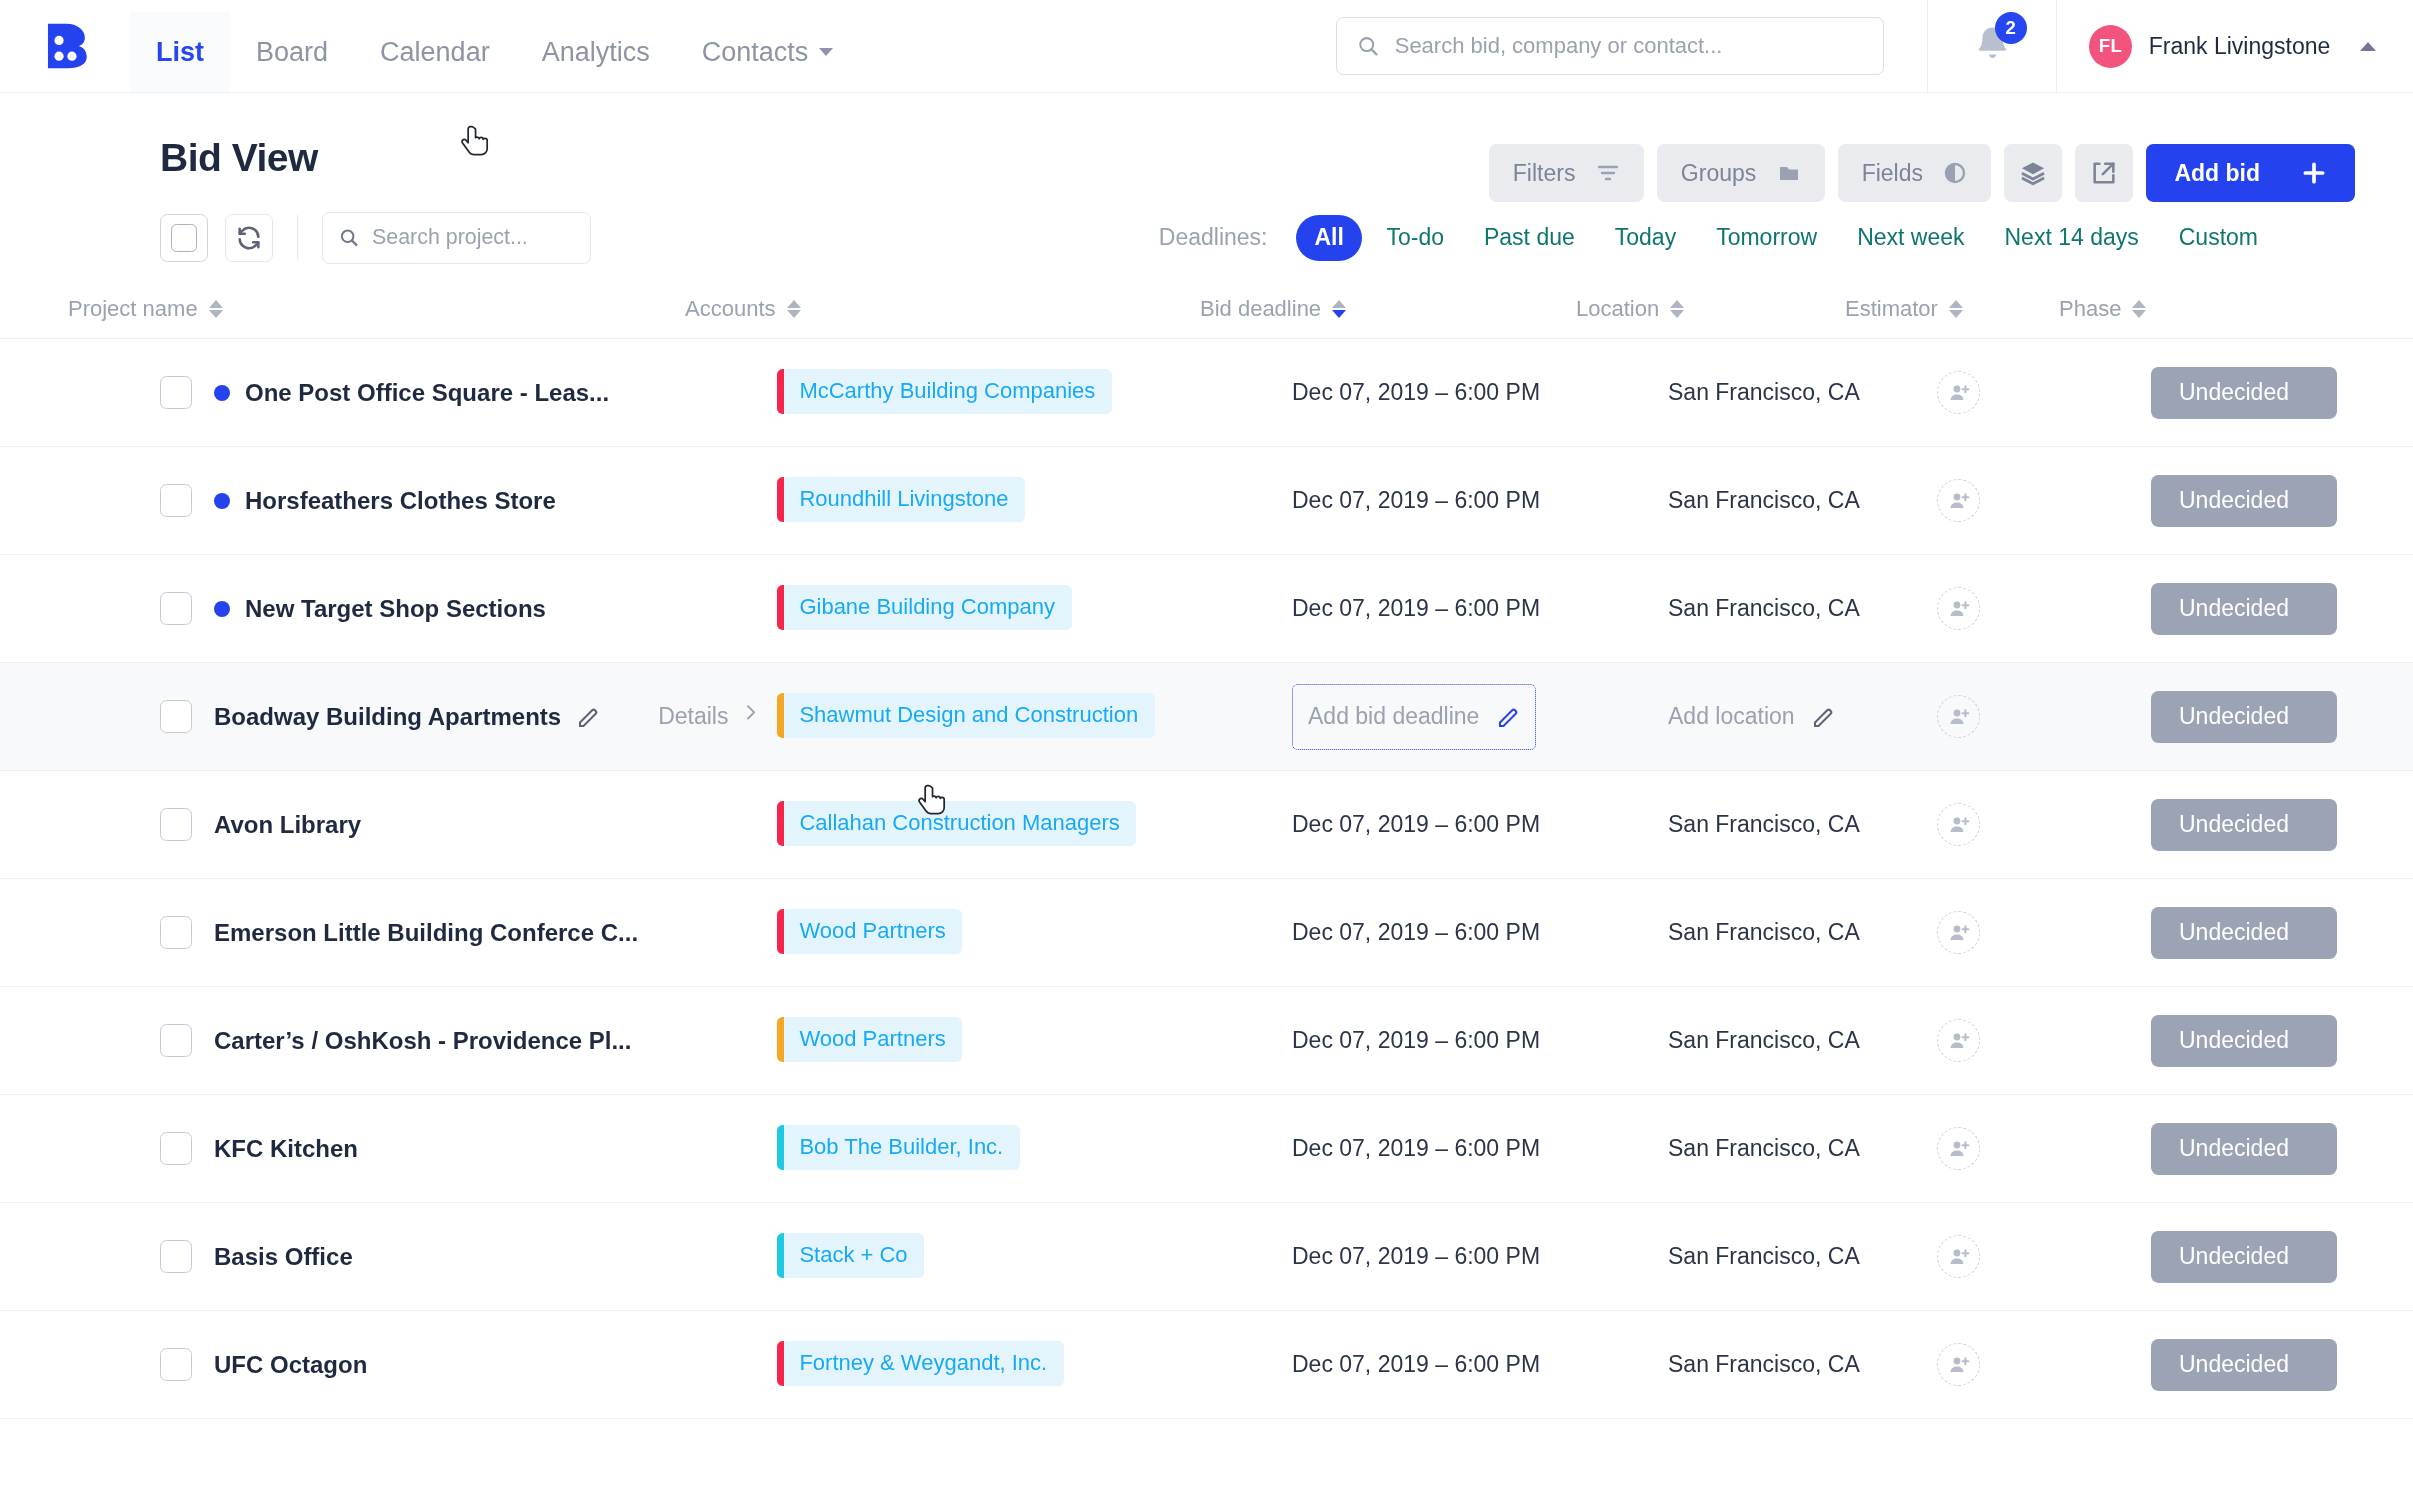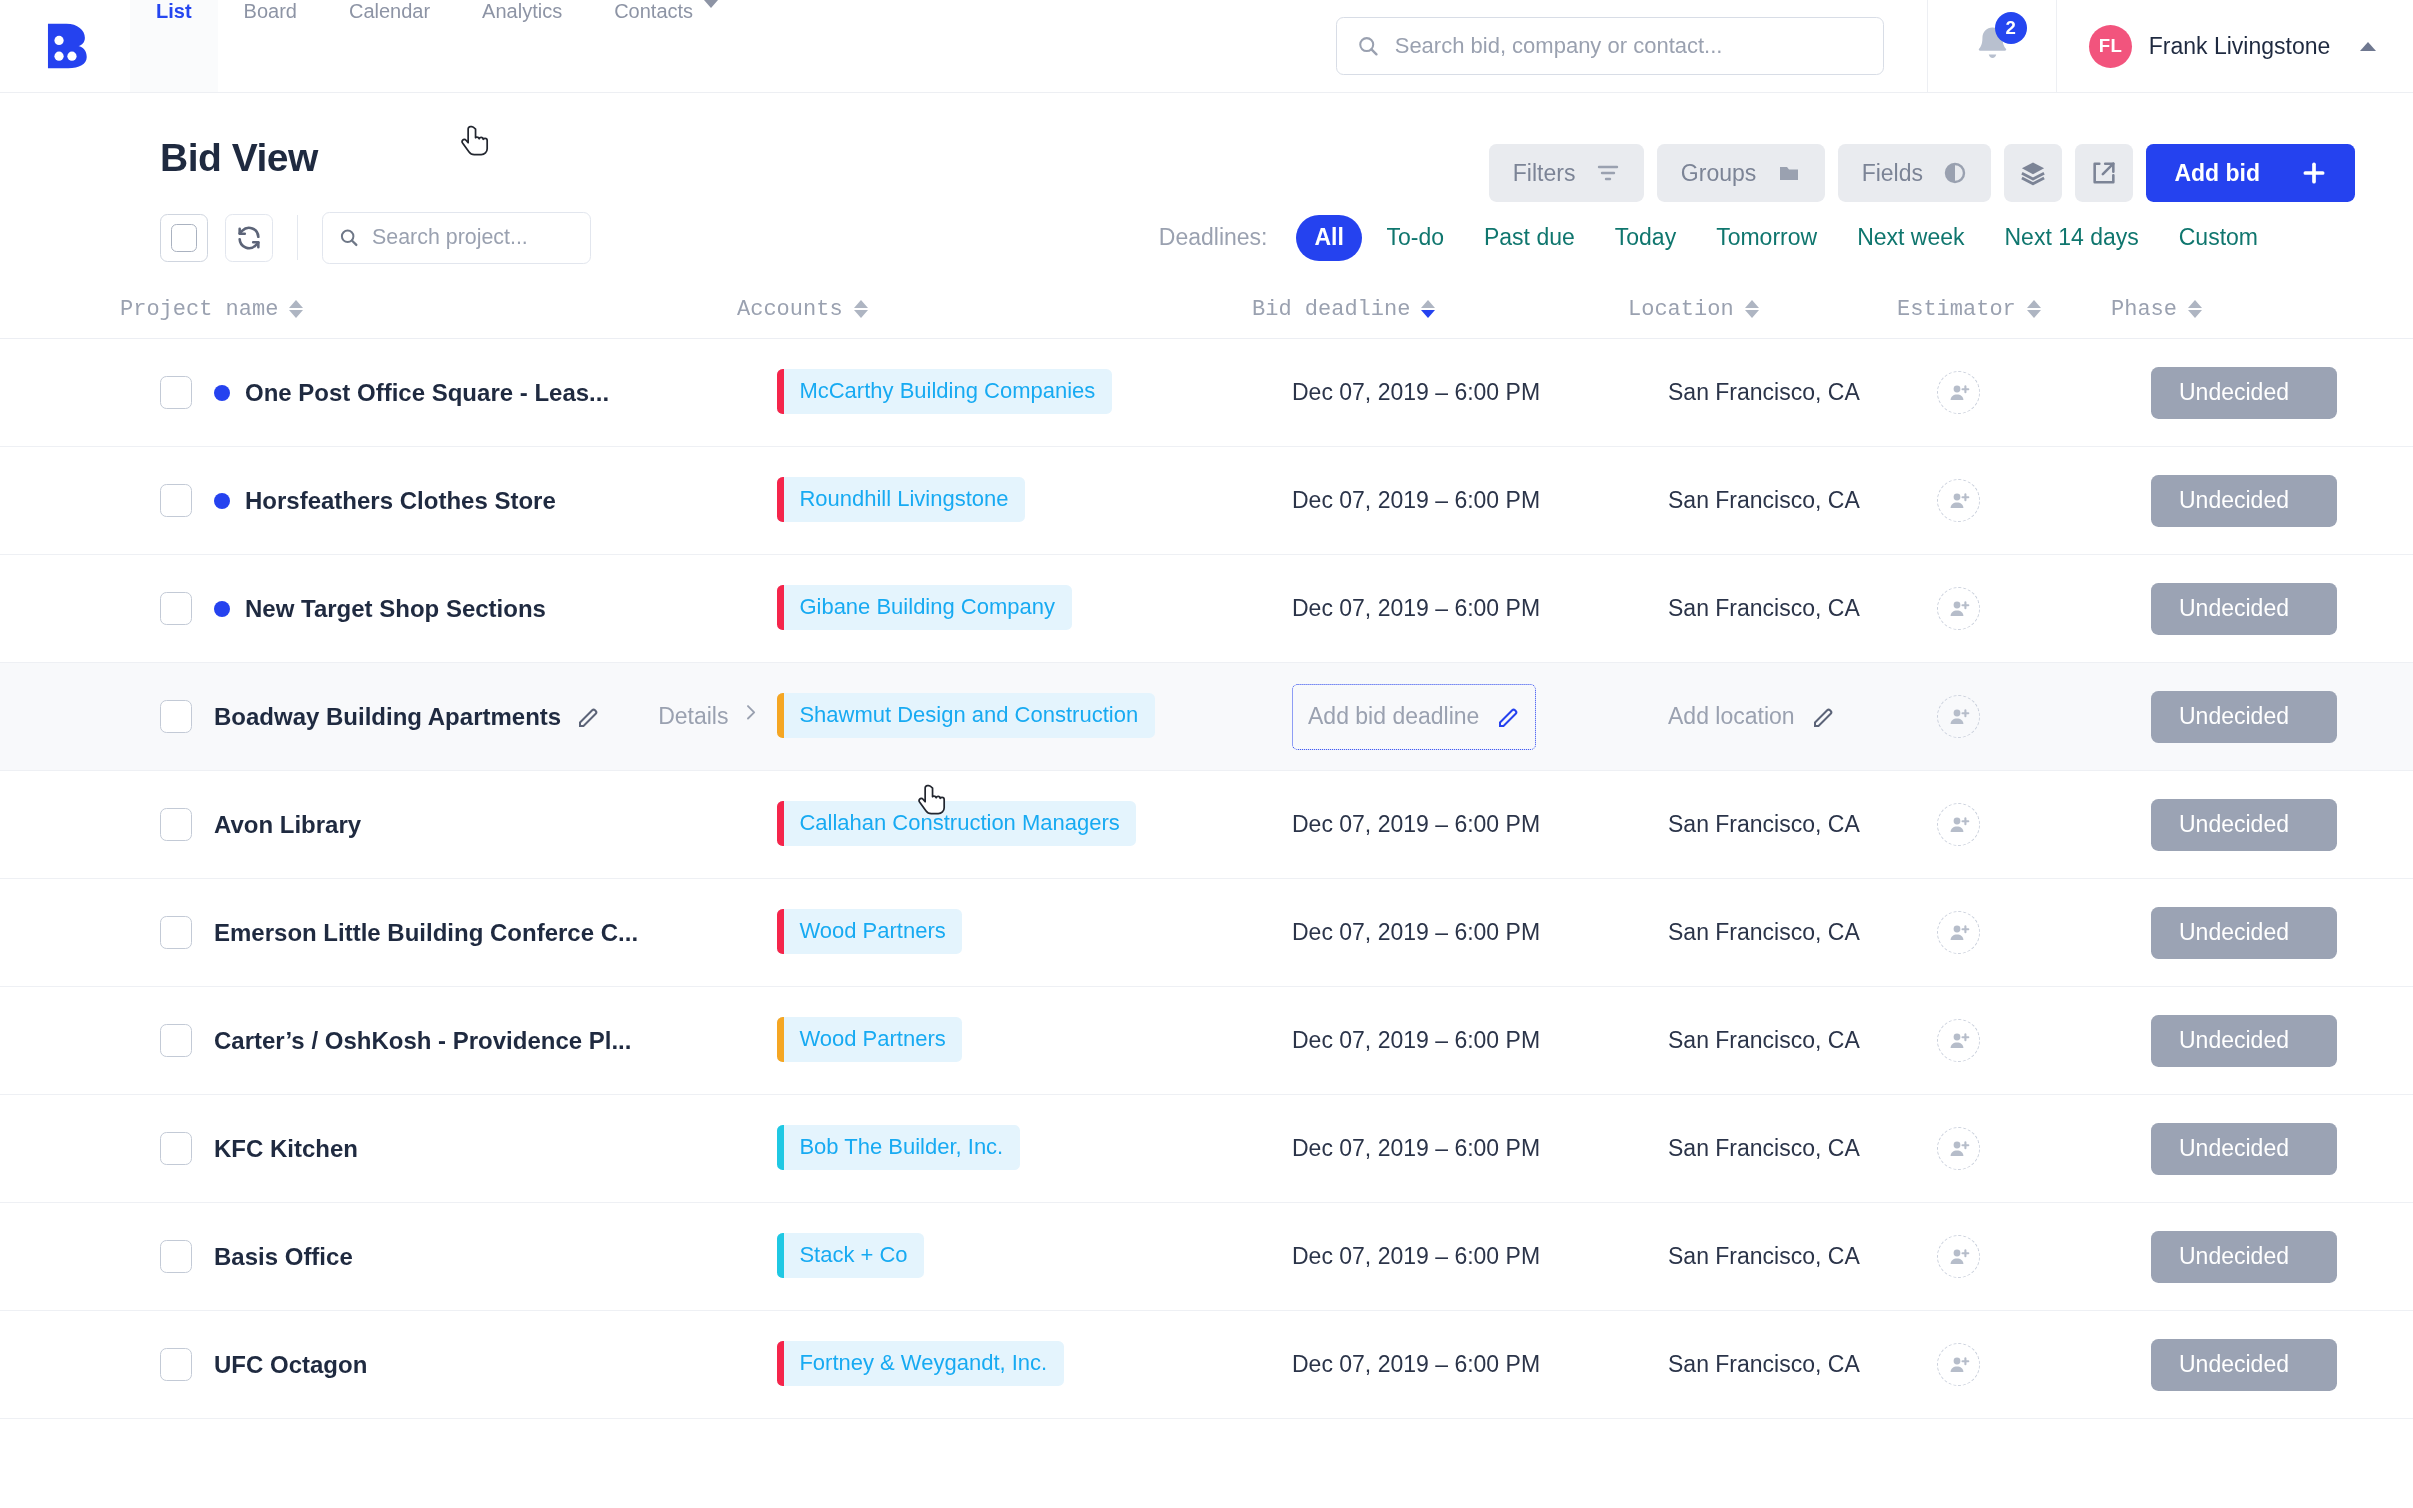--- a/index.html
+++ b/index.html
@@ -24,26 +24,27 @@
     display: flex; align-items: center; justify-content: center;
   }
   .logo {
     width: 43px; height: 48px;
     position: relative;
   }
   .logo svg { display: block; }
 
   .nav-tabs { display: flex; align-items: stretch; }
   .nav-tab {
-    display: flex; align-items: flex-start; justify-content: center;
+    display: flex; align-items: center; justify-content: center;
     padding: 0 26px;
-    font-size: 20px;
+    font-size: 27px;
     color: #8d94a5;
     cursor: pointer;
     position: relative;
+    margin-top: 12px;
   }
   .nav-tab.active {
     color: #2546f0;
     font-weight: bold;
     background: #fafbfc;
   }
   .nav-tab .caret {
     margin-left: 11px;
     border-left: 7.4px solid transparent;
     border-right: 7.4px solid transparent;
@@ -224,23 +225,22 @@
     cursor: pointer;
     white-space: nowrap;
   }
   .dl-chip.active { background: #2542ef; color: #fff; font-weight: bold; padding: 0 18.6px; }
 
   
   .table { width: 100%; }
   .thead {
     display: flex; align-items: center;
     height: 59px;
-    padding-left: 120px;
+    padding-left: 68px;
     border-bottom: 0.9px solid #eceef3;
-    font-family: Liberation Mono, monospace;
   }
   .th {
     display: flex; align-items: center; gap: 11px;
     font-size: 22px; color: #9aa1b0;
     cursor: pointer;
   }
   .sort { display: flex; flex-direction: column; gap: 2.8px; }
   .sort .up {
     width: 0;height: 0;
     border-left: 7.4px solid transparent;

